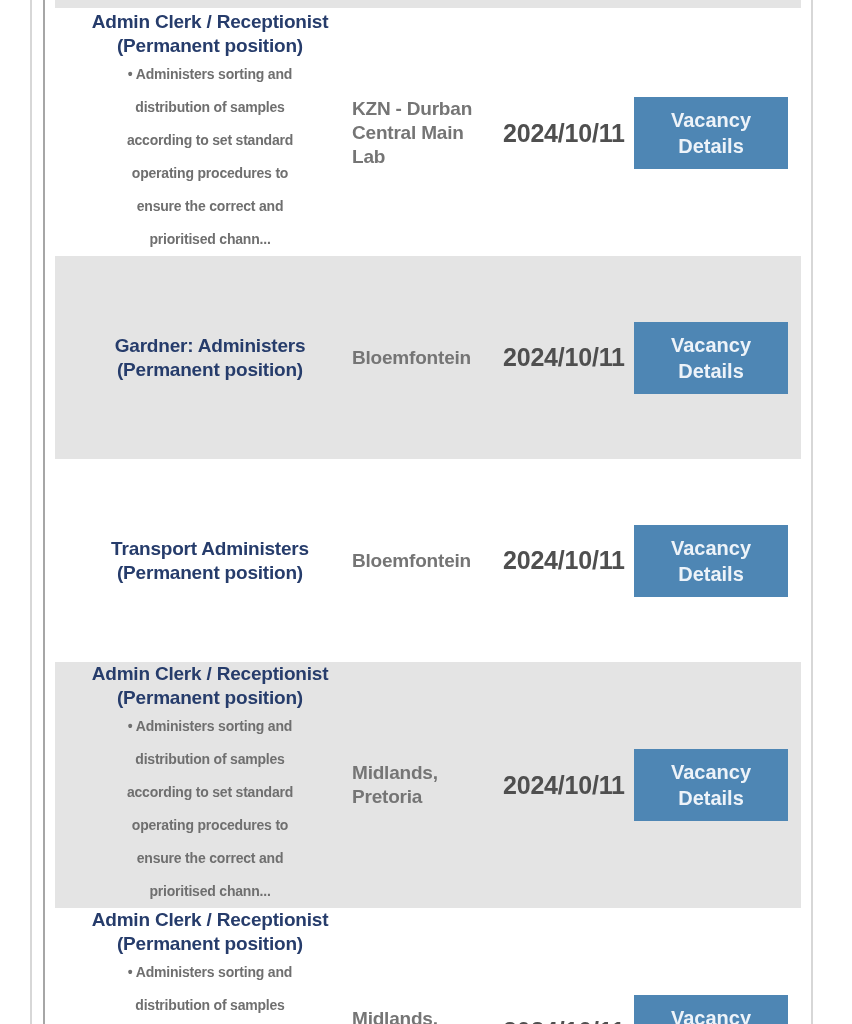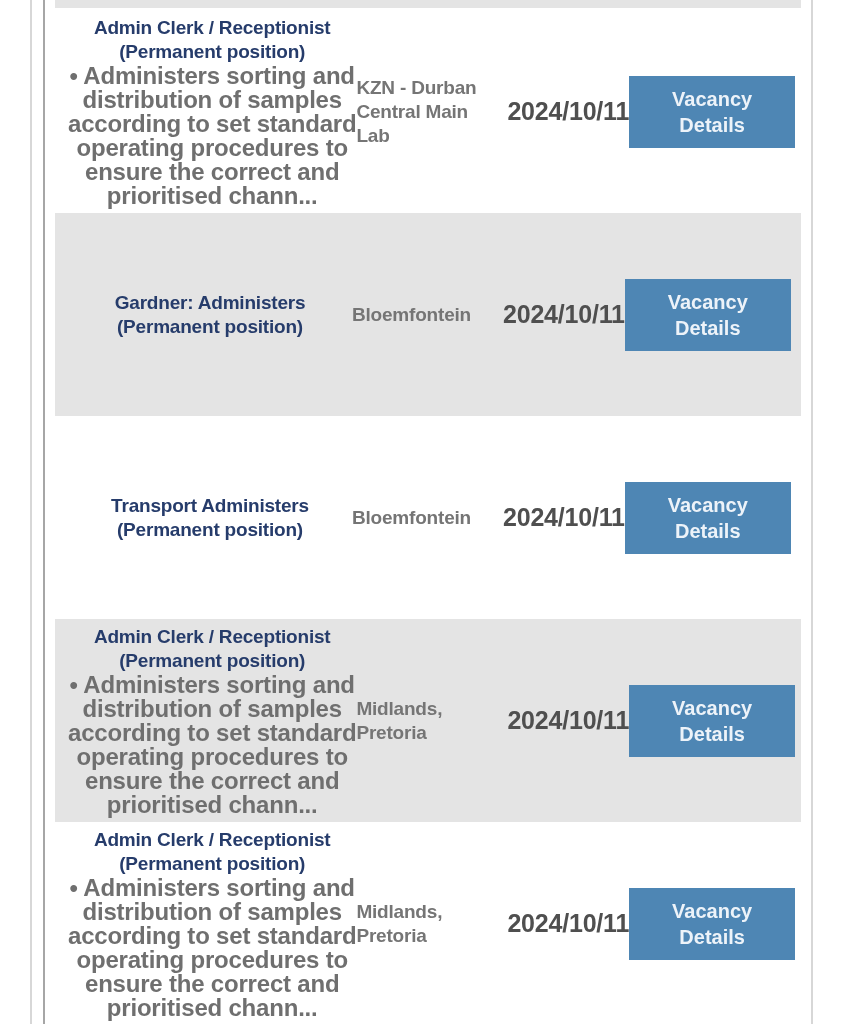--- a/index.html
+++ b/index.html
@@ -52,22 +52,22 @@
   }
   .title {
     font-size: 19px;
     line-height: 24px;
     font-weight: 700;
     color: var(--title-navy, #263c6b);
     white-space: pre;
     letter-spacing: -0.2px;
   }
   .summary {
-    font-size: 24px;
-    line-height: 24px;
+    font-size: 14px;
+    line-height: 33px;
     font-weight: 700;
     color: var(--summary-gray, #6f6f6f);
     white-space: pre;
     letter-spacing: -0.2px;
   }
   .col-location {
     flex: 0 0 151px;
     font-size: 19px;
     line-height: 24px;
     font-weight: 700;
@@ -81,21 +81,21 @@
     font-weight: 700;
     color: var(--date-gray, #4f4f4f);
     letter-spacing: -0.2px;
   }
   .col-button {
     margin-left: auto;
     margin-right: 13px;
   }
   .details-btn {
     display: block;
-    width: 166px;
+    width: 154px;
     height: 72px;
     border: none;
     cursor: pointer;
     background: var(--button-bg, #4e86b4);
     color: var(--button-text, #edf3f9);
     font-family: "Liberation Sans", sans-serif;
     font-size: 20px;
     line-height: 26px;
     font-weight: 700;
     padding: 0 28px;

